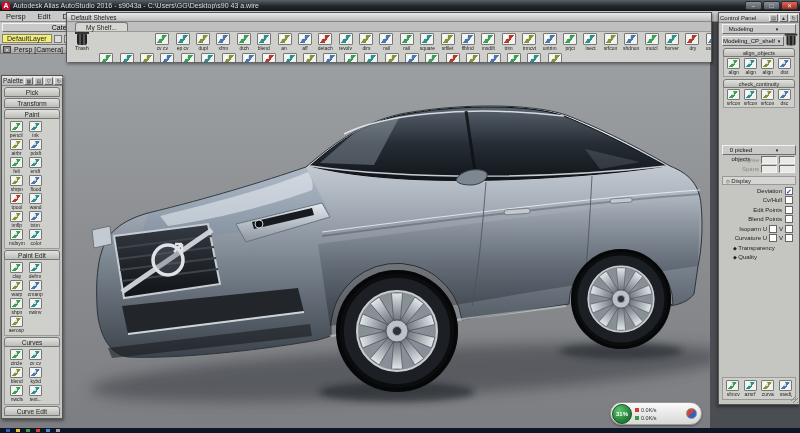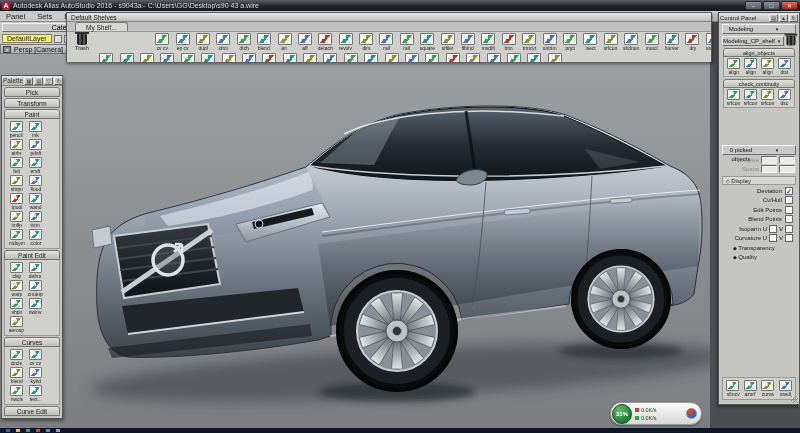--- a/index.html
+++ b/index.html
@@ -136,22 +136,22 @@
     <div id="logo">A</div>
     <div id="title-text">Autodesk Alias AutoStudio 2016 - s9043a - C:\Users\GG\Desktop\s90 43 a.wire</div>
     <div id="win-controls">
       <div class="wbtn">–</div>
       <div class="wbtn">□</div>
       <div class="wbtn close">✕</div>
     </div>
   </div>
 
   <div id="menubar">
-    <span class="menu-item">Panel</span>
-    <span class="menu-item">Sets</span>
+    <span class="menu-item">Persp</span>
+    <span class="menu-item">Edit</span>
     <span class="menu-item">Delete</span>
     <span class="menu-item">Lay</span>
     <div id="menubar-right">
       <div id="pref-field" class="sunken"></div>
       <span id="pref-label">Preference Sets</span>
     </div>
   </div>
 
   <div id="cat-row">
     <div id="cat-btn" class="raised">Category</div>

